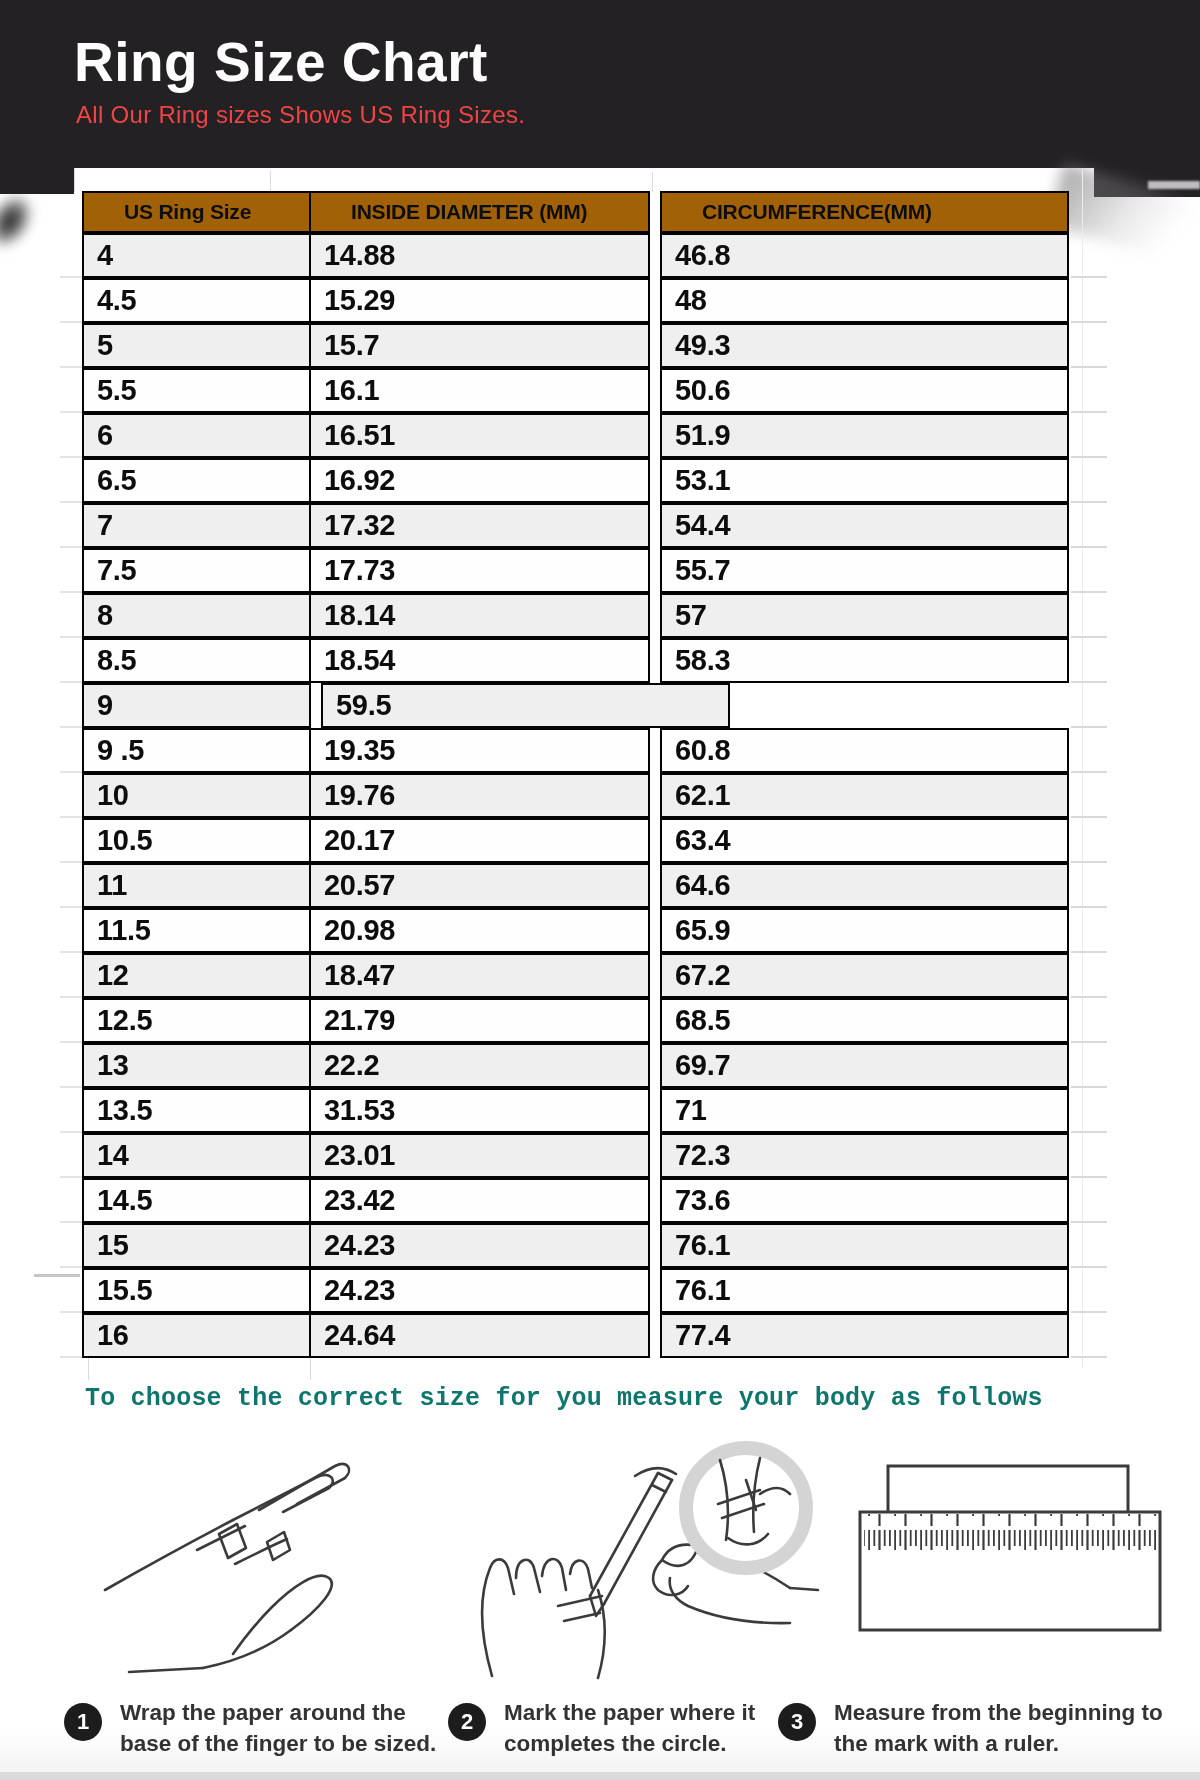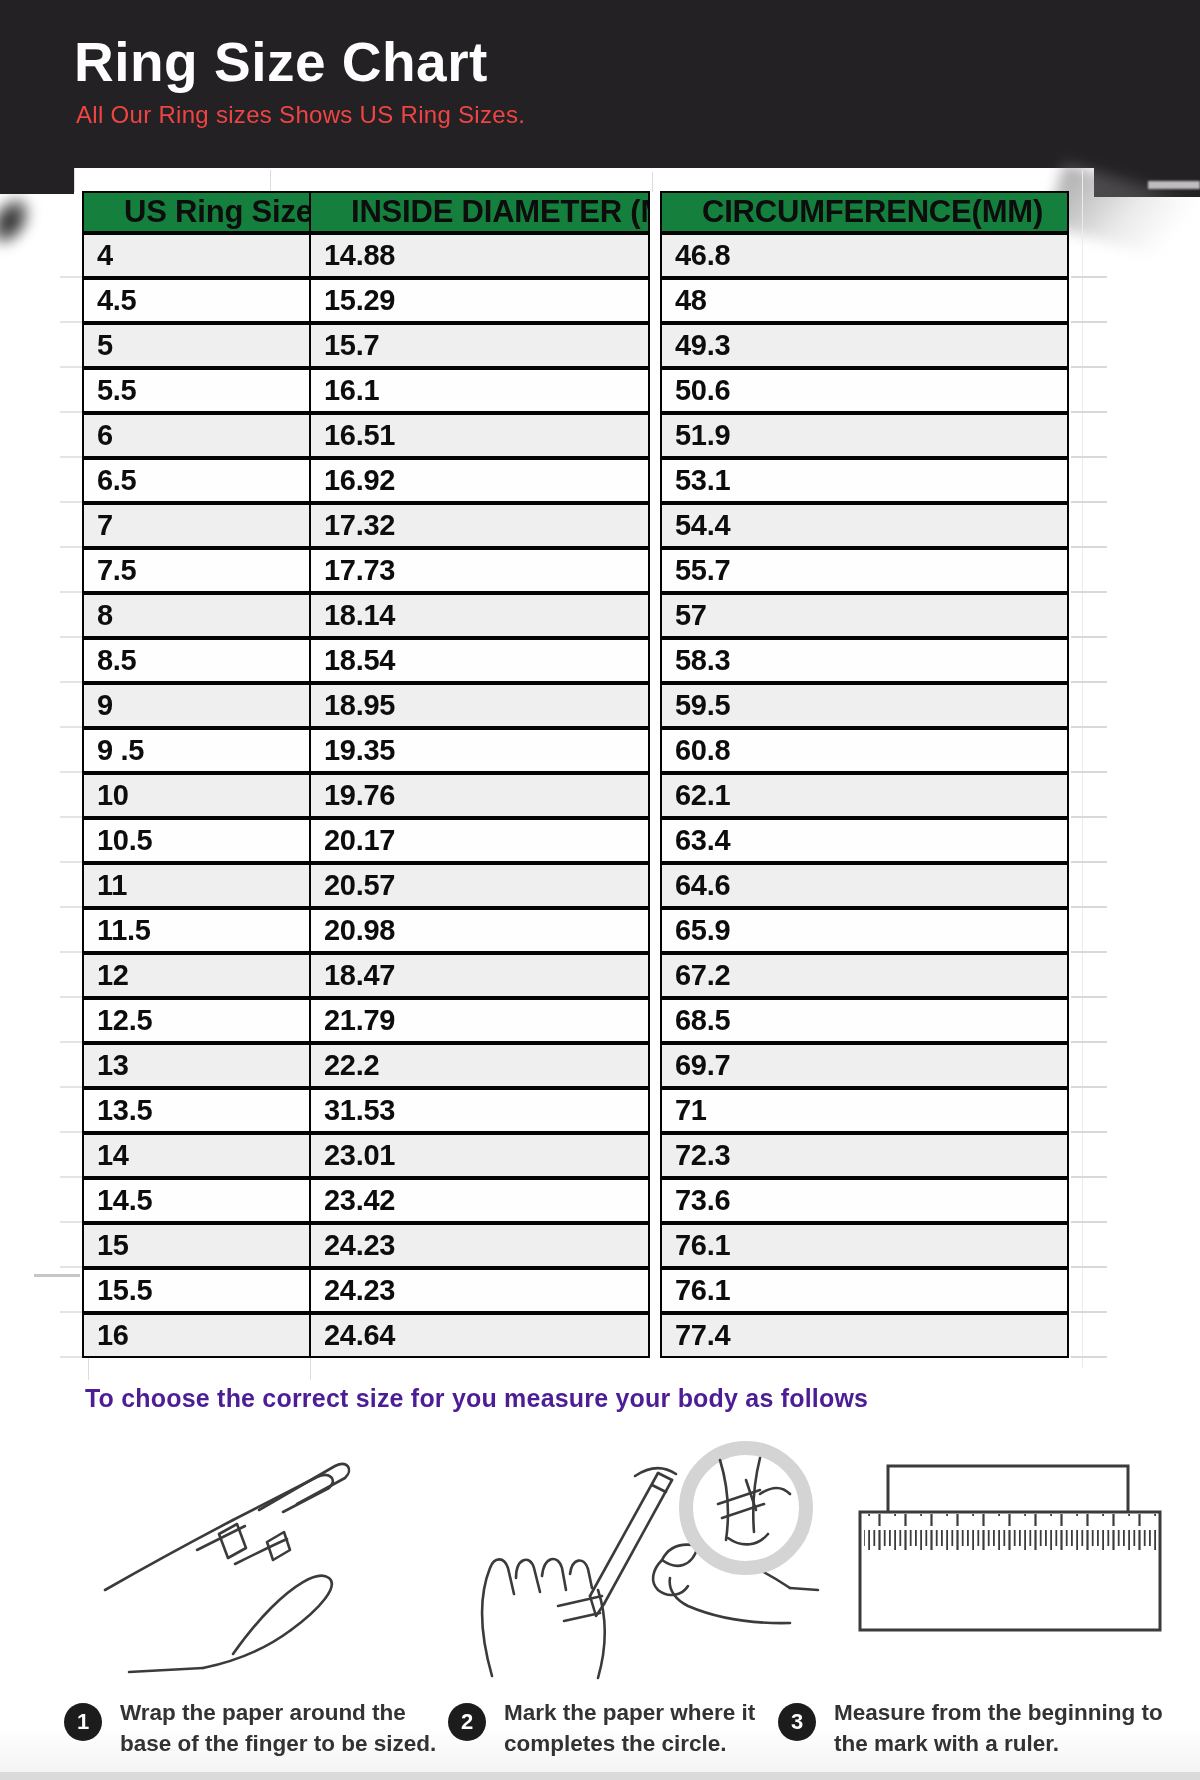--- a/index.html
+++ b/index.html
@@ -39,25 +39,25 @@
   
   .size-table{position:absolute;left:82px;top:191px;width:989px;}
   .trow{display:flex;}
   .tcell{box-sizing:border-box;border:2px solid #040404;height:45px;display:flex;align-items:center;
     padding-left:13px;font-weight:bold;font-size:29px;letter-spacing:-.3px;color:#0d0d0d;background:#fff;
     white-space:nowrap;overflow:hidden;}
   .c0{width:229px;}
   .c1{width:341px;margin-left:-2px;}
   .tgap{width:10px;}
   .c2{width:409px;}
-  .thead .tcell{background:#15803d;height:42px;font-size:31px;letter-spacing:-.2px;padding-left:40px;}
+  .thead .tcell{background:#a16207;height:42px;font-size:21px;letter-spacing:-.2px;padding-left:40px;}
   .tbody .trow:nth-child(odd) .tcell{background:#efeff0;}
   .tbody .trow:nth-child(even) .tcell{background:#fefefe;}
   
-  .intro-text{position:absolute;left:85px;top:1384px;font-size:25px;font-weight:bold;color:#4c1d95;letter-spacing:.2px;}
+  .intro-text{position:absolute;left:85px;top:1384px;font-size:25px;font-weight:bold;color:#0f766e;letter-spacing:.2px;font-family:Liberation Mono, monospace;}
   .illustration{position:absolute;}
   .il-1{left:85px;top:1420px;}
   .il-2{left:430px;top:1418px;}
   .il-3{left:852px;top:1458px;}
   .steps{position:absolute;left:0;top:1697px;width:1200px;}
   .step{position:absolute;display:flex;align-items:flex-start;}
   .step-1{left:64px;width:380px;}
   .step-2{left:448px;width:330px;}
   .step-3{left:778px;width:408px;}
   .step-badge{flex:0 0 auto;width:38px;height:38px;margin-top:6px;border-radius:50%;background:#1d1c1d;
@@ -155,21 +155,20 @@
           <div class="tcell c2">57</div>
         </div>
         <div class="trow">
           <div class="tcell c0">8.5</div>
           <div class="tcell c1">18.54</div>
           <div class="tgap"></div>
           <div class="tcell c2">58.3</div>
         </div>
         <div class="trow">
           <div class="tcell c0">9</div>
-          <div class="tcell c1">18.95</div>
           <div class="tgap"></div>
           <div class="tcell c2">59.5</div>
         </div>
         <div class="trow">
           <div class="tcell c0">9 .5</div>
           <div class="tcell c1">19.35</div>
           <div class="tgap"></div>
           <div class="tcell c2">60.8</div>
         </div>
         <div class="trow">

